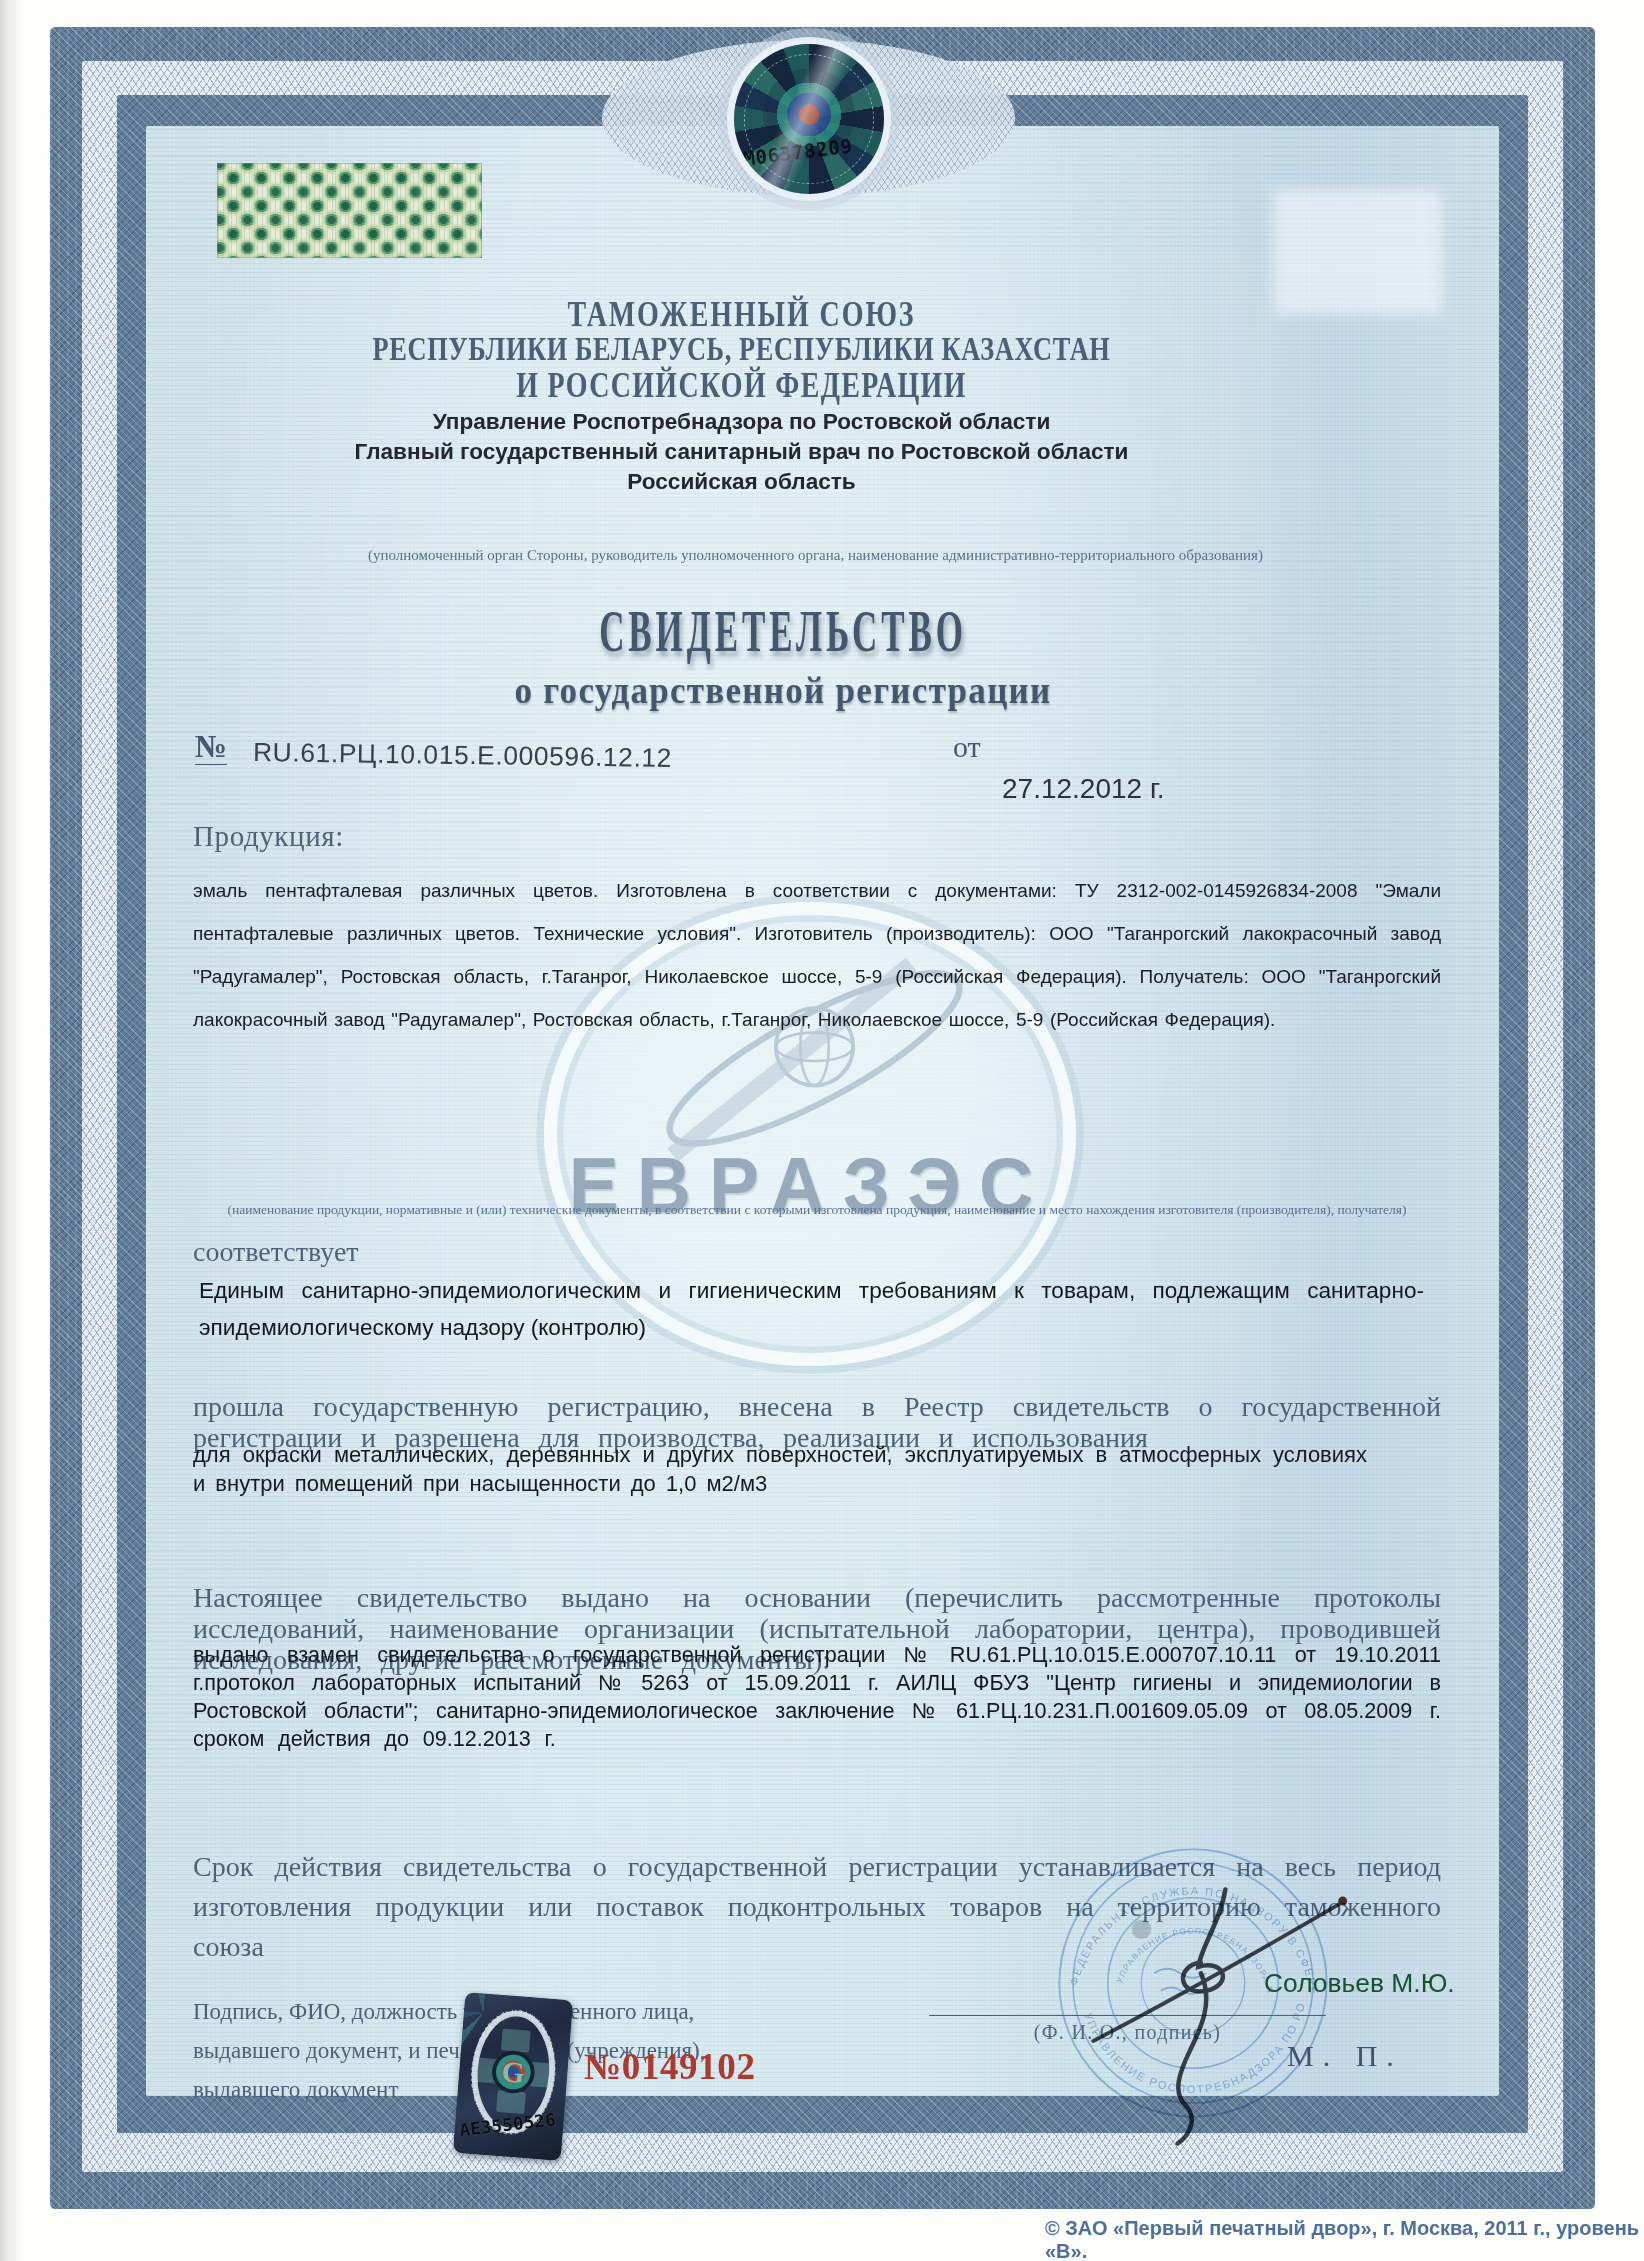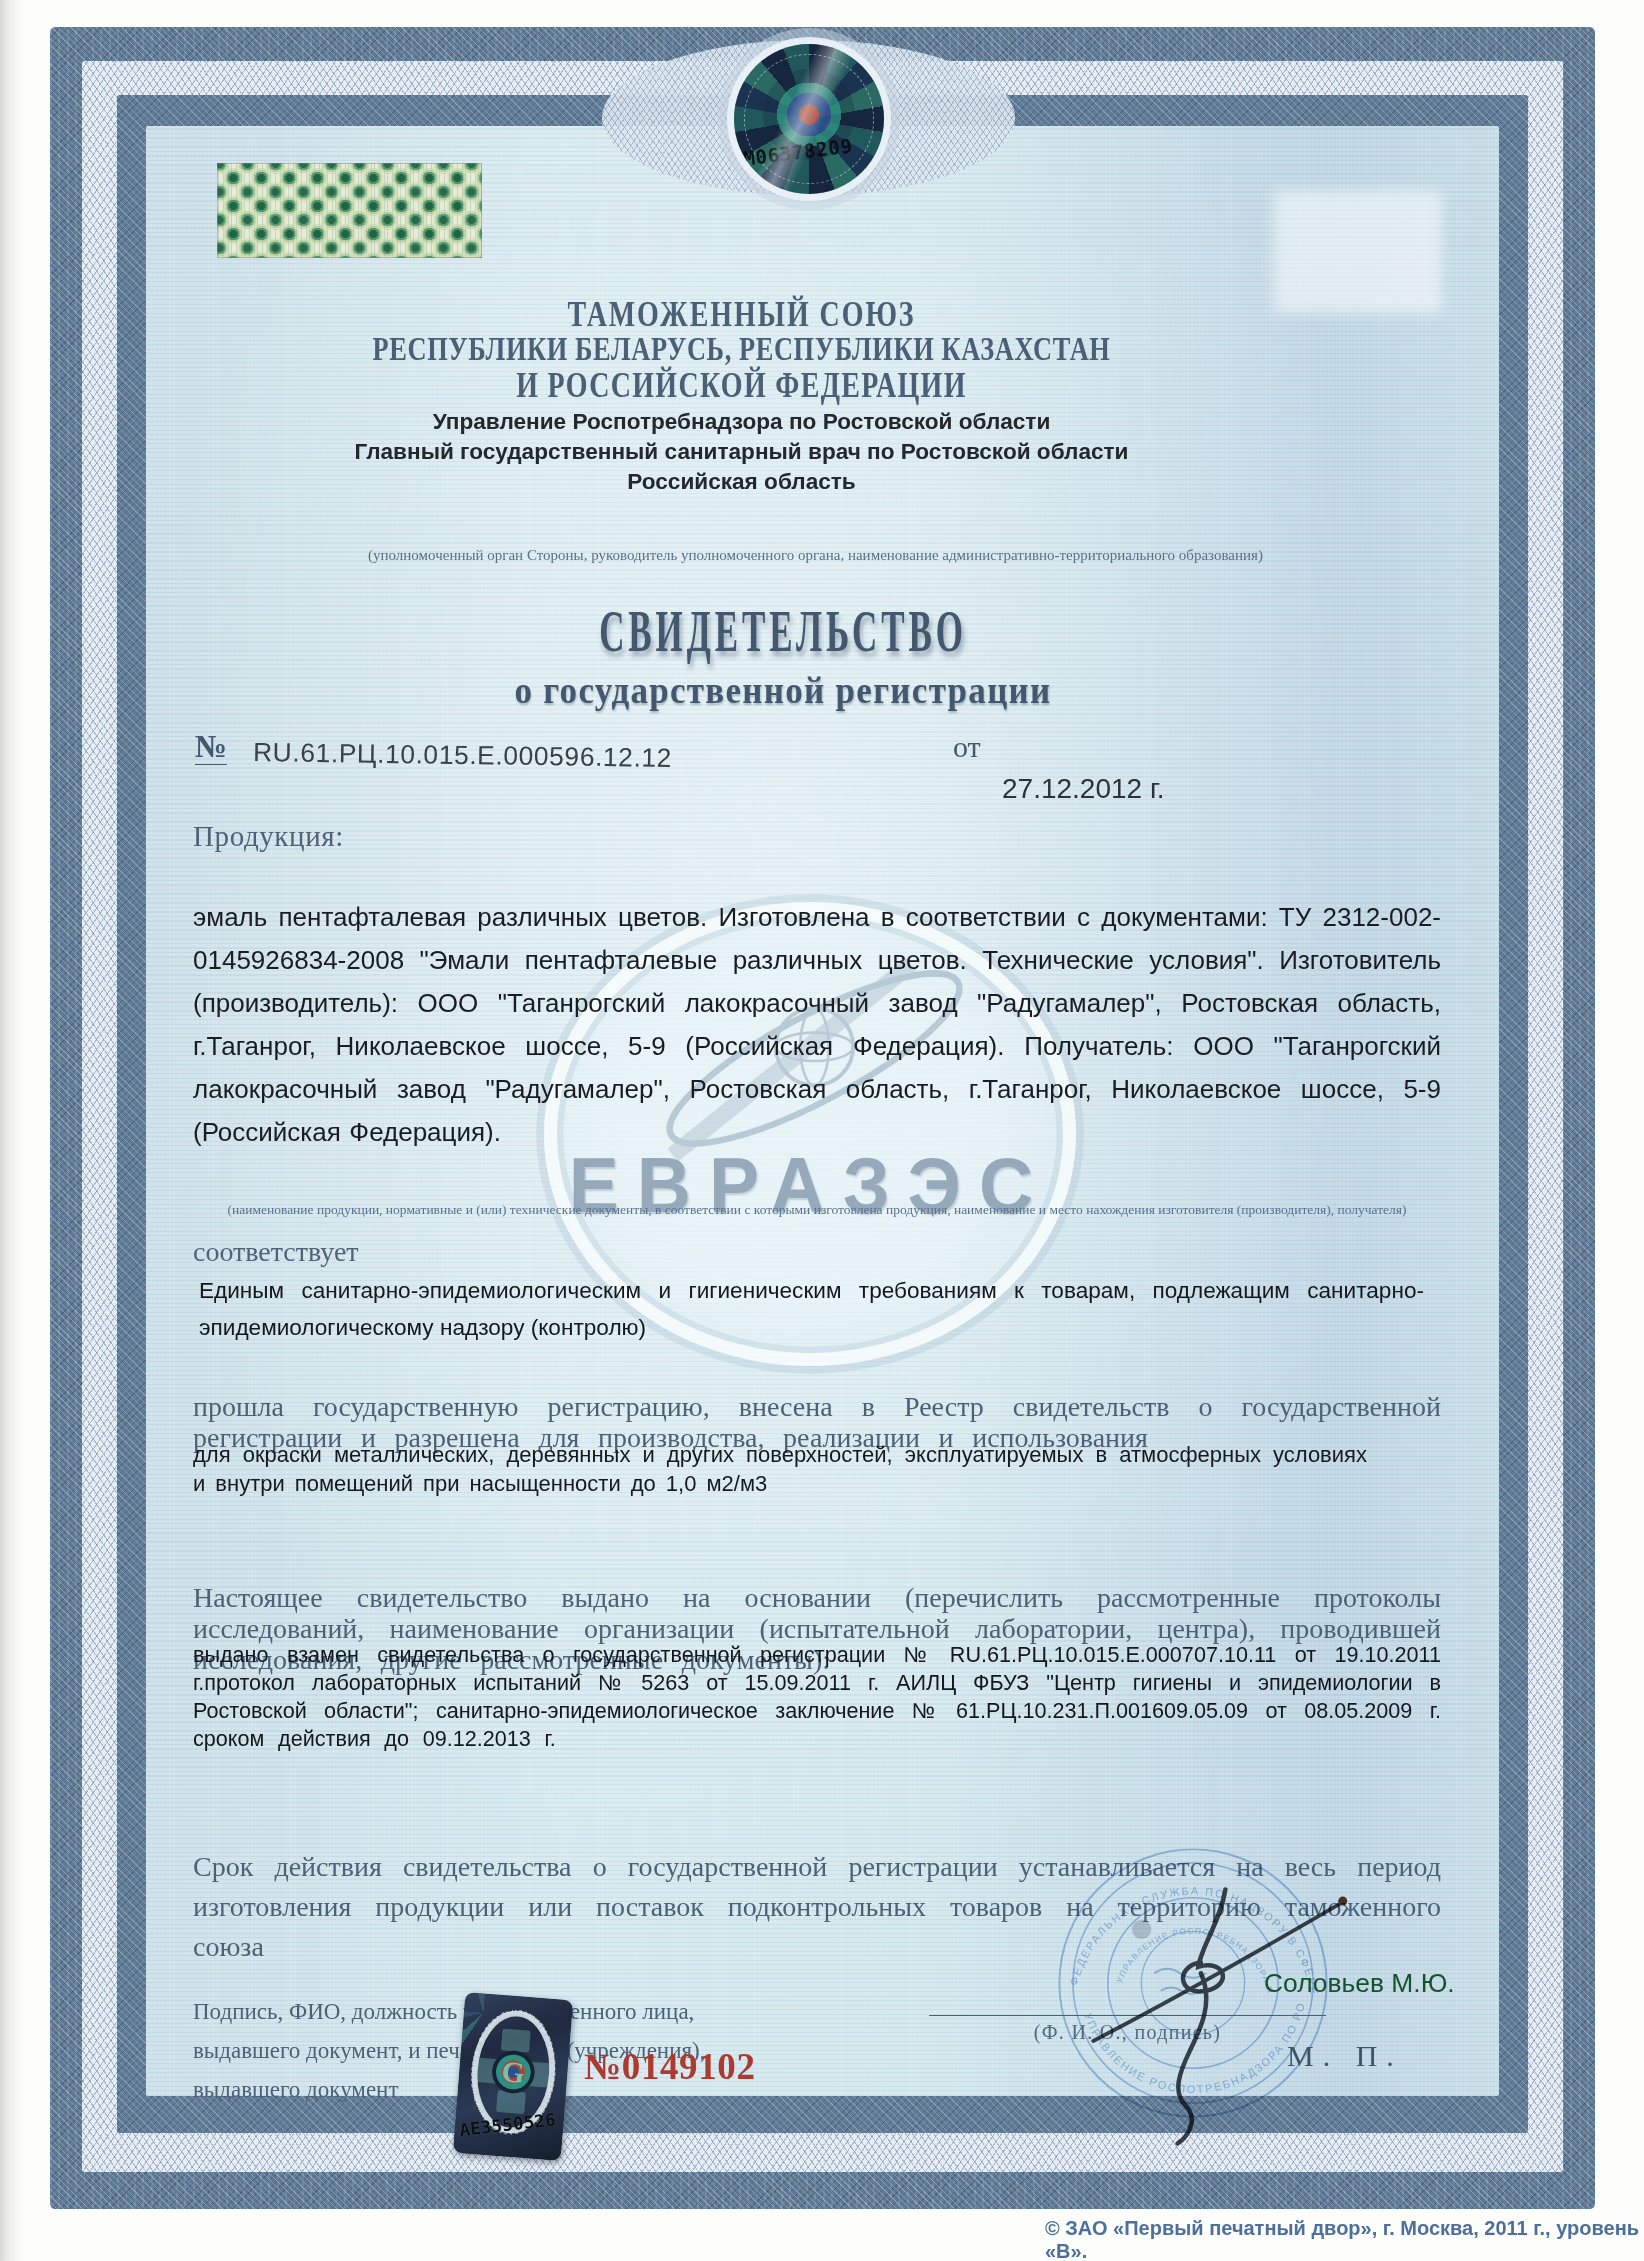--- a/index.html
+++ b/index.html
@@ -94,21 +94,21 @@
     text-shadow:0.6px 1.3px 1.9px rgba(62,82,104,.35);}
 
   .numlabel{left:195px;top:728px;font-size:32px;color:#44596f;font-weight:bold;border-bottom:1.9px solid #44596f;line-height:36px;}
   .regnumber{left:253px;top:740px;font-family:"Liberation Sans", sans-serif;font-size:26.4px;color:#394049;
     letter-spacing:0.6px;transform:rotate(0.8deg);}
   .datelabel{left:953px;top:730px;font-size:30px;color:#44596f;}
   .dateval{left:1002px;top:737px;font-family:"Liberation Sans", sans-serif;font-size:28px;color:#2c3239;margin-top:36px;}
 
   .prodlabel{left:193px;top:820px;font-size:29px;color:#4e6379;letter-spacing:0.6px;}
   .sans-para{font-family:"Liberation Sans", sans-serif;color:#191d22;text-align:justify;}
-  .prod-desc{left:193px;top:869px;width:1248px;font-size:26px;line-height:43px;word-spacing:1.3px;margin-top:27px;}
+  .prod-desc{left:193px;top:869px;width:1248px;font-size:19px;line-height:43px;word-spacing:1.3px;}
   .caption2{left:193px;top:1202px;width:1248px;text-align:center;font-size:13.5px;color:#567192;white-space:nowrap;}
   .comp-lead{left:193px;top:1236px;font-size:28px;color:#4e637a;}
   .comp-text{left:199px;top:1272px;width:1225px;font-size:22.6px;line-height:37px;color:#14171b;}
   .serif-para{font-family:"Liberation Serif", serif;color:#4c6177;text-align:justify;margin-top:48px;}
   .registered{left:193px;top:1343px;width:1248px;font-size:28px;line-height:31px;word-spacing:11.6px;}
   .usage{left:193px;top:1440px;width:1174px;font-size:22px;line-height:29px;word-spacing:3.9px;color:#16191d;}
   .basis-lead{left:193px;top:1534px;width:1248px;font-size:28px;line-height:31px;word-spacing:11.6px;}
   .basis-text{left:193px;top:1641px;width:1248px;font-size:21.6px;line-height:28px;word-spacing:7.7px;color:#14171b;}
   .validity{left:193px;top:1799px;width:1248px;font-size:28px;line-height:40px;word-spacing:10.3px;}
   .sig-caption{left:193px;top:1944px;width:613px;font-size:23px;line-height:39px;color:#4c6177;}

